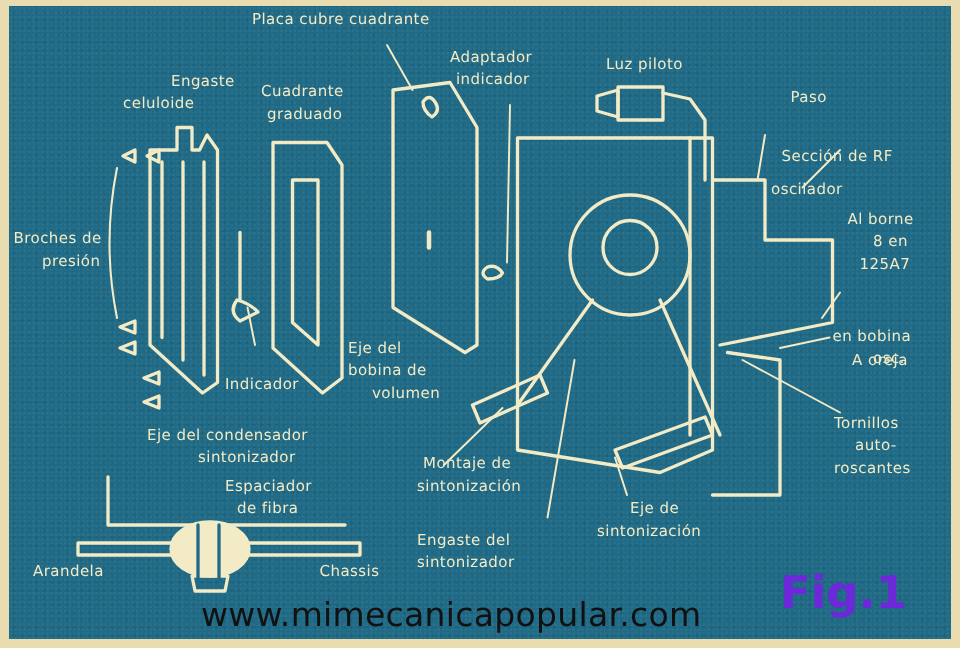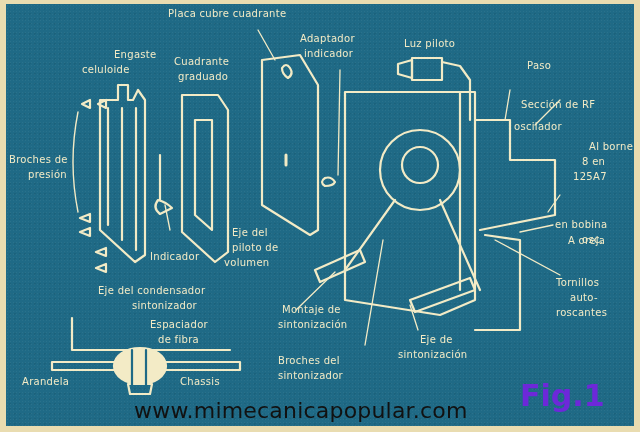--- a/index.html
+++ b/index.html
@@ -96,41 +96,41 @@
 <div class="lbl" style="left:84px;top:48px;margin-left:30px;">Engaste</div>
 <div class="lbl" style="left:82px;top:63px;">celuloide</div>
 <div class="lbl" style="left:174px;top:55px;">Cuadrante</div>
 <div class="lbl" style="left:178px;top:70px;">graduado</div>
 <div class="lbl" style="left:300px;top:32px;">Adaptador</div>
 <div class="lbl" style="left:304px;top:47px;">indicador</div>
 <div class="lbl" style="left:404px;top:37px;">Luz piloto</div>
 <div class="lbl" style="left:527px;top:59px;">Paso</div>
 <div class="lbl" style="left:514px;top:74px;margin-top:46px;">oscilador</div>
 <div class="lbl" style="left:521px;top:98px;">Sección de RF</div>
-<div class="lbl" style="left:565px;top:140px;margin-left:24px;">Al borne</div>
+<div class="lbl" style="left:565px;top:140px;">Al borne</div>
 <div class="lbl" style="left:582px;top:155px;">8 en</div>
 <div class="lbl" style="left:573px;top:170px;">125A7</div>
 <div class="lbl" style="left:568px;top:203px;margin-top:31px;">A oreja</div>
 <div class="lbl" style="left:555px;top:218px;">en bobina</div>
 <div class="lbl" style="left:582px;top:233px;">osc.</div>
 <div class="lbl" style="left:9px;top:153px;">Broches de</div>
 <div class="lbl" style="left:28px;top:168px;">presión</div>
 <div class="lbl" style="left:150px;top:250px;">Indicador</div>
 <div class="lbl" style="left:232px;top:226px;">Eje del</div>
-<div class="lbl" style="left:232px;top:241px;">piloto de</div>
-<div class="lbl" style="left:224px;top:256px;">volumen</div>
+<div class="lbl" style="left:232px;top:241px;">bobina de</div>
+<div class="lbl" style="left:248px;top:256px;">volumen</div>
 <div class="lbl" style="left:98px;top:284px;">Eje del condensador</div>
 <div class="lbl" style="left:132px;top:299px;">sintonizador</div>
 <div class="lbl" style="left:150px;top:318px;">Espaciador</div>
 <div class="lbl" style="left:158px;top:333px;">de fibra</div>
 <div class="lbl" style="left:22px;top:375px;">Arandela</div>
-<div class="lbl" style="left:180px;top:375px;">Chassis</div>
+<div class="lbl" style="left:213px;top:375px;">Chassis</div>
 <div class="lbl" style="left:282px;top:303px;">Montaje de</div>
 <div class="lbl" style="left:278px;top:318px;">sintonización</div>
-<div class="lbl" style="left:278px;top:354px;">Broches del</div>
+<div class="lbl" style="left:278px;top:354px;">Engaste del</div>
 <div class="lbl" style="left:278px;top:369px;">sintonizador</div>
 <div class="lbl" style="left:420px;top:333px;">Eje de</div>
 <div class="lbl" style="left:398px;top:348px;">sintonización</div>
 <div class="lbl" style="left:556px;top:276px;">Tornillos</div>
 <div class="lbl" style="left:570px;top:291px;">auto-</div>
 <div class="lbl" style="left:556px;top:306px;">roscantes</div>
 
 <div class="fig">Fig.1</div>
 <div class="watermark">www.mimecanicapopular.com</div>
 

